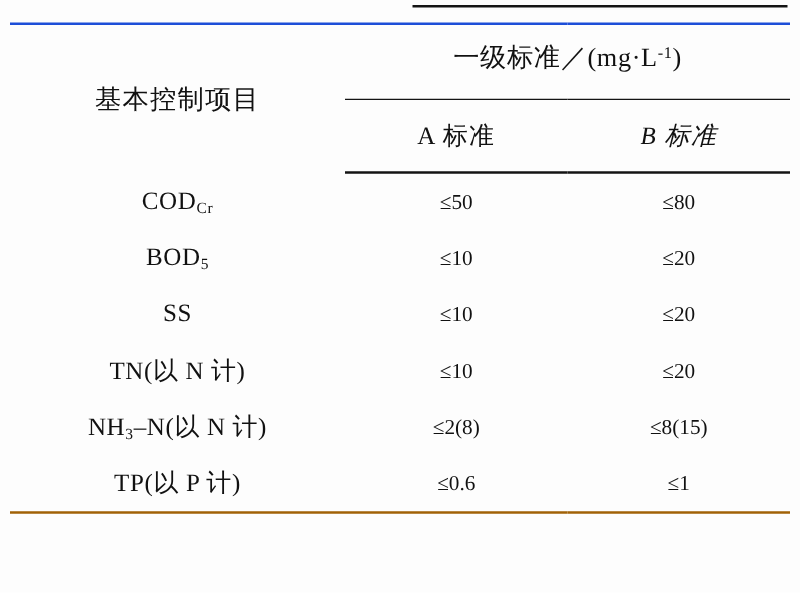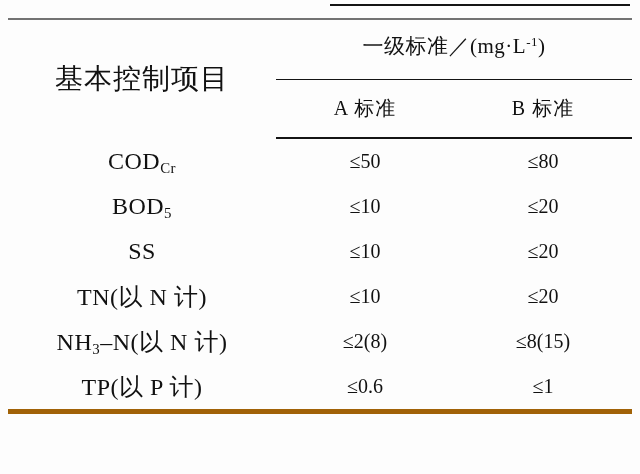--- a/index.html
+++ b/index.html
@@ -41,34 +41,34 @@
     table-layout: fixed;
   }
   table.spec td, table.spec th {
     padding: 0;
     margin: 0;
     font-weight: normal;
     text-align: center;
     vertical-align: middle;
   }
   .rule-top td {
-    border-top: 2px solid #737373;
+    border-top: 2px solid #1d4ed8;
   }
   .rule-head-bottom td {
     border-bottom: 2px solid #141414;
   }
   .rule-bottom td {
-    border-bottom: 5px solid #a16207;
+    border-bottom: 2px solid #a16207;
   }
   .col-item { width: 268px; }
   .col-a { width: 178px; }
   .col-b { width: 178px; }
 
   .item-header {
-    font-size: 28px;
+    font-size: 21px;
     letter-spacing: 1px;
     height: 118px;
     font-family: "Liberation Serif", serif;
   }
   .group-header {
     font-size: 21px;
     letter-spacing: 0.5px;
     height: 58px;
     position: relative;
   }
@@ -76,24 +76,24 @@
     display: inline-block;
     padding: 0 6px 6px 6px;
   }
   .sub-header {
     font-size: 20px;
     height: 58px;
     letter-spacing: 1px;
   }
   .data-row td {
     height: 45px;
-    font-size: 20px;
+    font-size: 17px;
   }
   .data-row td.item {
-    font-size: 24px;
+    font-size: 20px;
     letter-spacing: 0.5px;
   }
   sub {
     font-size: 0.62em;
     vertical-align: baseline;
     position: relative;
     top: 0.28em;
   }
   sup {
     font-size: 0.62em;
@@ -122,21 +122,21 @@
       <tbody>
           <tr class="rule-top">
         <td class="item-header" rowspan="2">基本控制项目</td>
         <td class="group-header" colspan="2">
           <span class="gh-inner nowrap"><span>一级标准／(mg·L</span><sup>-1</sup><span>)</span></span>
         </td>
       </tr>
 
       <tr class="sub-header rule-head-bottom">
         <td style="border-top:1.5px solid #141414;">A 标准</td>
-        <td style="border-top:1.5px solid #141414;">B 标准</td>
+        <td style="border-top:1.5px solid #141414;font-style:italic;">B 标准</td>
       </tr>
 
       <tr class="data-row">
         <td class="item"><span>COD</span><sub>Cr</sub><span></span></td>
         <td class="le">≤50</td>
         <td class="le">≤80</td>
       </tr>
 
       <tr class="data-row">
         <td class="item"><span>BOD</span><sub>5</sub><span></span></td>

